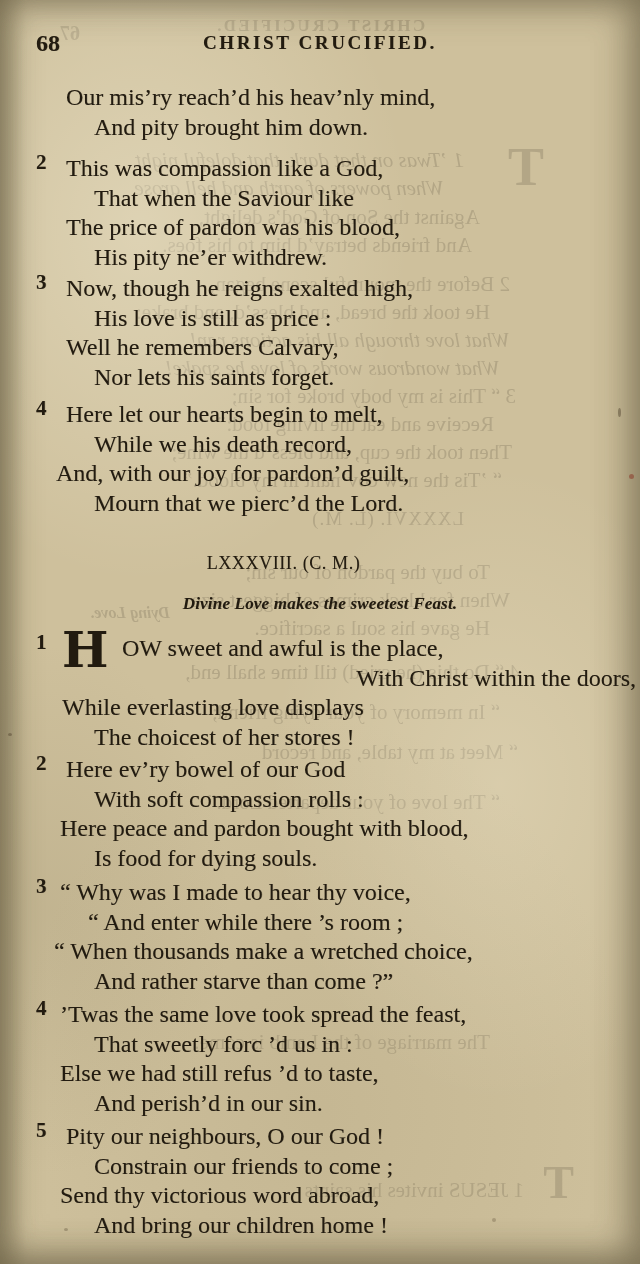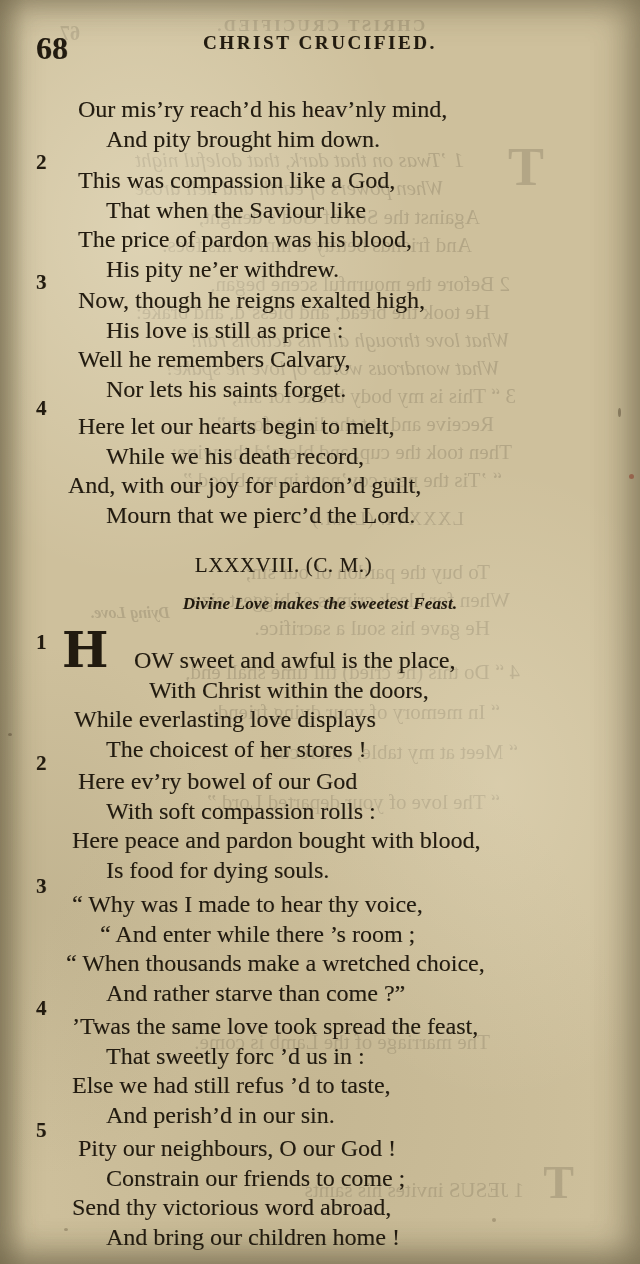--- a/index.html
+++ b/index.html
@@ -73,21 +73,21 @@
   #content { position: relative; z-index: 3; }
 
   .page-header {
     position: absolute;
     top: 30px; left: 0; width: 640px;
     height: 26px;
   }
   .folio {
     position: absolute;
     left: 36px; top: 0;
-    font-size: 32px;
+    font-size: 24px;
     font-weight: bold;
     letter-spacing: 0px;
   }
   .running-title {
     position: absolute;
     left: 0; width: 640px;
     top: 2px;
     text-align: center;
     font-size: 19px;
     font-weight: bold;
@@ -96,36 +96,36 @@
 
   .stanza { position: absolute; left: 0; width: 640px; }
   .vnum {
     position: absolute;
     left: 36px;
     width: 22px;
     text-align: left;
     font-size: 21px;
     font-weight: bold;
   }
-  .lines { margin: 16px; padding: 0; list-style: none; }
+  .lines { margin: 4px; padding: 0; list-style: none; }
   .line {
     font-size: 24px;
     line-height: 29.5px;
     white-space: nowrap;
     margin-left: 62px;
   }
   .line.ind { margin-left: 90px; }
   .line.q { margin-left: 56px; }
   .line.q.ind { margin-left: 84px; }
 
   .hymn-heading {
     position: absolute;
     left: 0; width: 567px;
     text-align: center;
-    font-size: 21px;
+    font-size: 18px;
     letter-spacing: 0.6px;
   }
   .hymn-subtitle {
     position: absolute;
     left: 0; width: 640px;
     text-align: center;
     font-size: 17px;
     font-style: italic;
     font-weight: bold;
     letter-spacing: 0.2px;
@@ -134,21 +134,21 @@
   .dropcap {
     position: absolute;
     left: 62px;
     font-size: 49px;
     line-height: 40px;
     font-weight: bold;
     font-family: "DejaVu Serif", "Liberation Serif", serif;
     letter-spacing: -1px;
   }
   .line.after-cap { margin-left: 118px; }
-  .line.after-cap2 { margin-left: 133px; }
+  .line.after-cap2 { margin-left: 133px; text-align: right; }
 
   
   #content .line, #content .vnum, .running-title, .folio,
   .hymn-heading, .hymn-subtitle, .dropcap {
     text-shadow: 0.4px 0.3px 0 rgba(40,32,18,0.30);
   }
   .speck { position: absolute; background: #584a33; border-radius: 50%; opacity: .5; z-index: 4; }
 </style>
 </head>
 <body>

